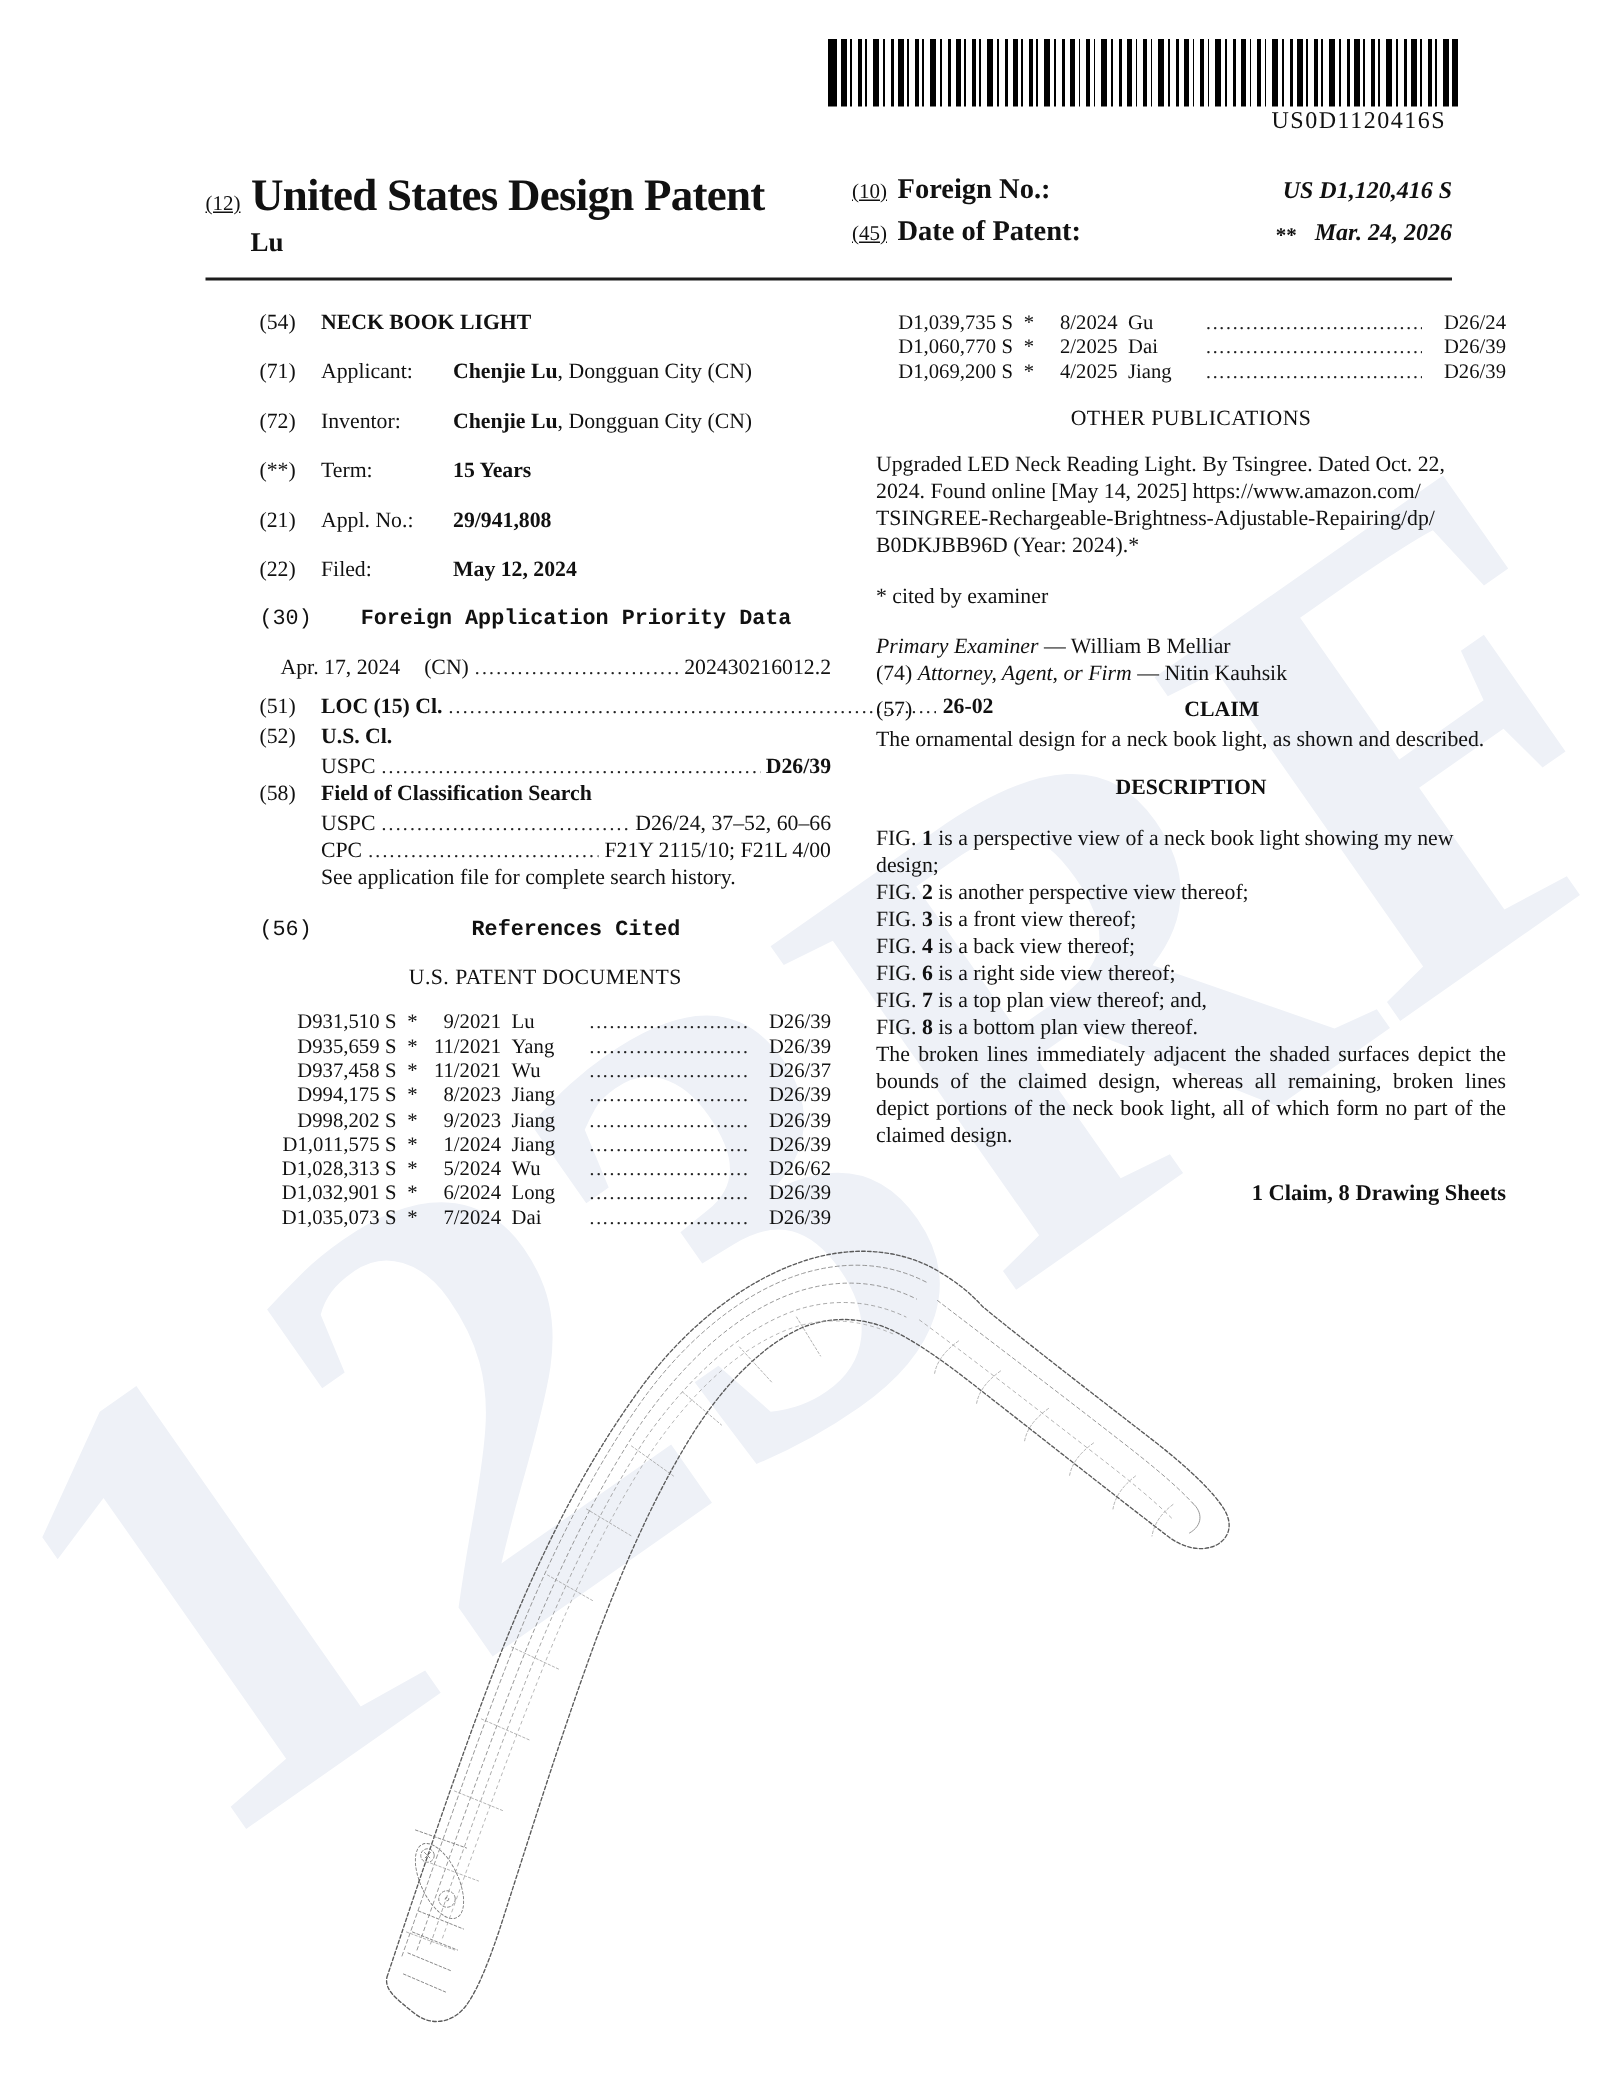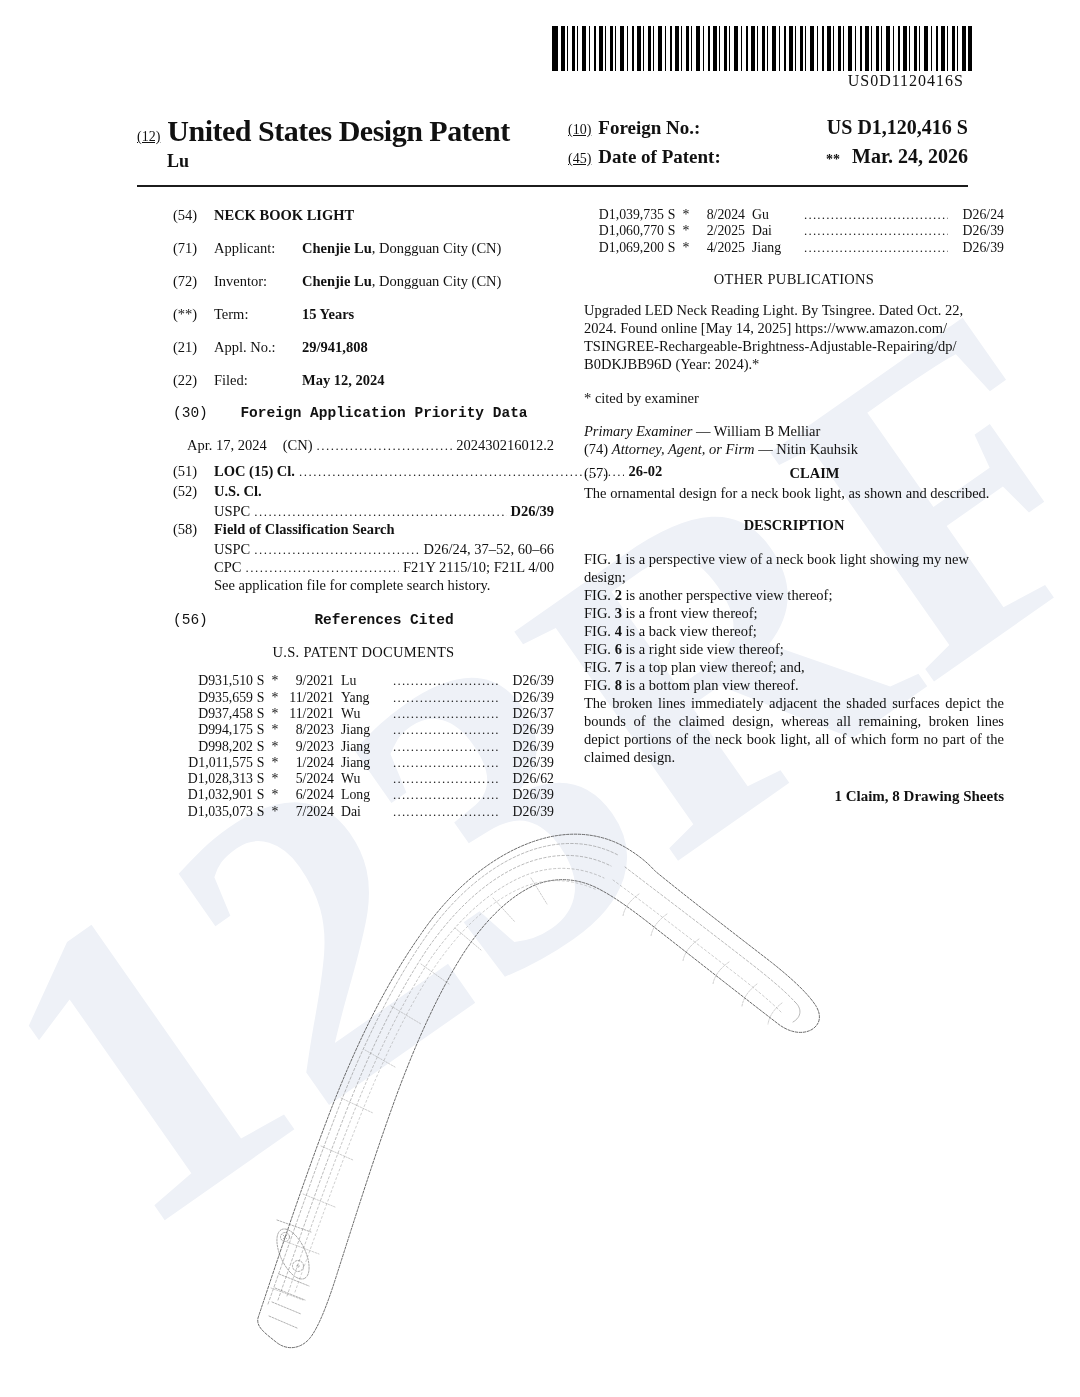--- a/index.html
+++ b/index.html
@@ -27,21 +27,21 @@
   .barcode-caption{font-size:16px;margin-top:1px;letter-spacing:1px;}
   
   .header{position:absolute;left:137px;top:114px;width:831px;z-index:2;display:flex;justify-content:space-between;}
   .h-left .t-row{display:flex;align-items:baseline;}
   .code-sm{font-size:14px;margin-right:7px;text-decoration:underline;}
   .main-title{font-size:30px;font-weight:700;letter-spacing:-0.5px;white-space:nowrap;}
   .inventor-line{font-size:18px;font-weight:700;margin:3px 0 0 30px;}
   .h-right{width:400px;font-size:19px;}
   .h-right .row{display:flex;justify-content:space-between;align-items:baseline;line-height:26px;}
   .h-right .lbl{font-weight:700;}
-  .h-right .val{font-weight:700;font-size:20px;}
+  .h-right .val{font-weight:700;font-size:16px;font-style:italic;}
   .stars{font-size:14px;font-weight:700;margin-right:12px;position:relative;top:1px;}
   .date-group{display:flex;align-items:baseline;}
   .rule{position:absolute;left:137px;top:185px;width:831px;height:2px;background:#1c1c1c;z-index:2;}
   
   .columns{position:absolute;left:137px;top:207px;width:831px;z-index:2;display:flex;margin-left:36px;}
   .col{font-size:14.5px;line-height:1.24;}
   .col-left{width:381px;margin-right:30px;flex:none;}
   .col-right{width:420px;flex:none;}
   .frow{display:grid;grid-template-columns:41px 88px 1fr;margin-bottom:15px;}
   .frow2{display:grid;grid-template-columns:41px 1fr;margin-bottom:15px;}

